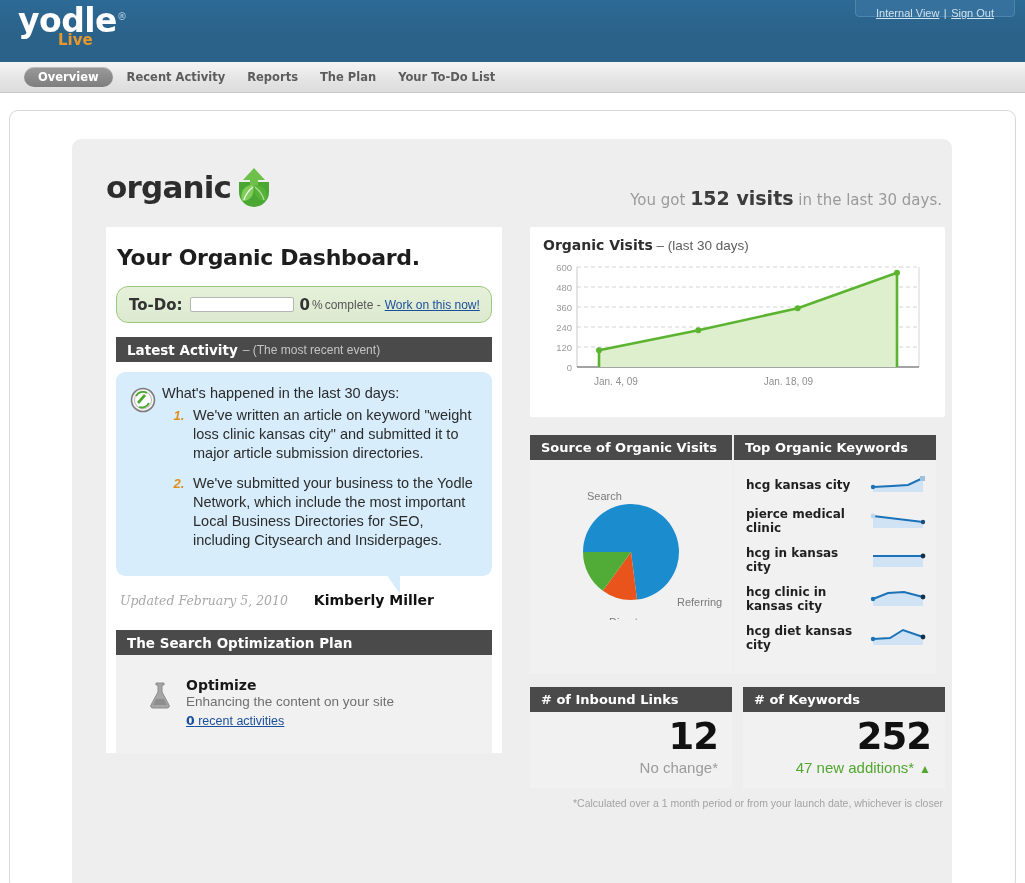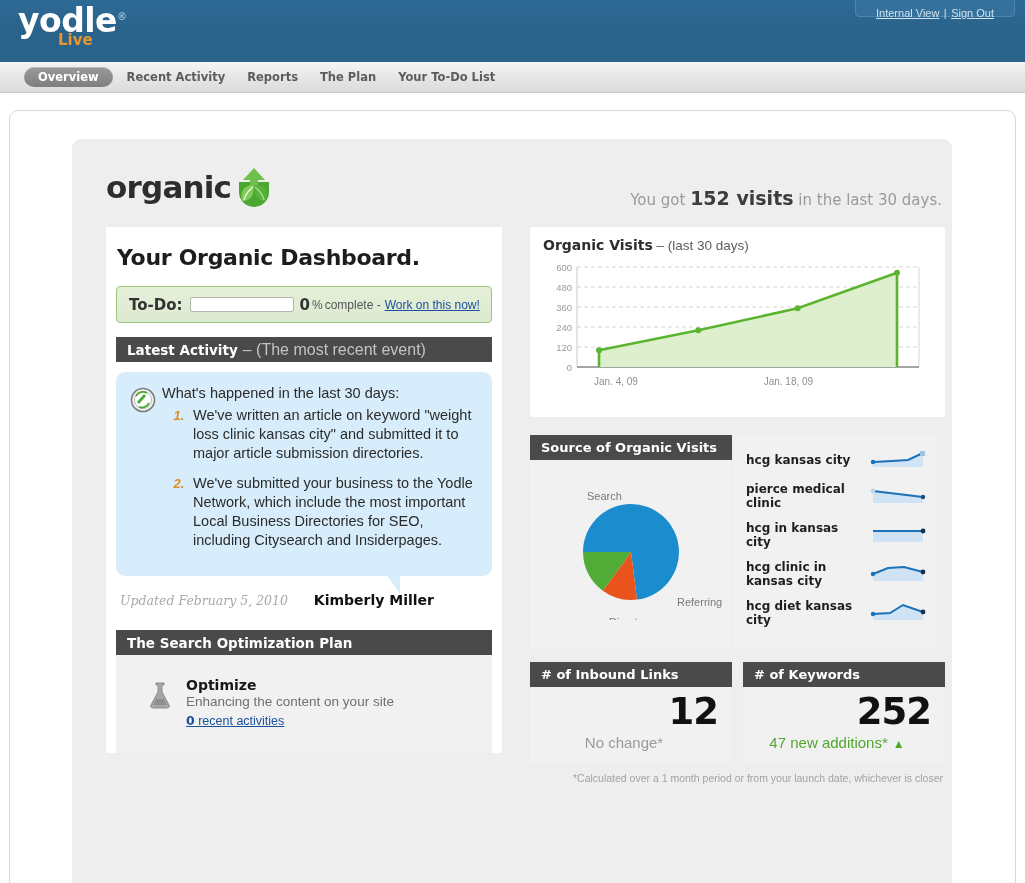--- a/index.html
+++ b/index.html
@@ -166,21 +166,21 @@
     font-weight: bold;
     font-size: 22px;
     color: #1d1d1d;
     padding: 18px 0 0 11px;
     letter-spacing: -0.3px;
   }
   .todo-bar {
     margin: 16px 10px 0 10px;
     background: linear-gradient(to bottom,#e6f0da,#dcead0);
     border: 1px solid #9bc97a;
-    border-radius: 4px;
+    border-radius: 12px;
     height: 37px;
     display: flex;
     align-items: center;
     padding-left: 12px;
     font-size: 12.5px;
     color: #3f3f3f;
   }
   .todo-label {
     font-family: "DejaVu Sans", sans-serif;
     font-weight: bold; font-size: 15px; color: #333;
@@ -199,21 +199,21 @@
   .sec-header {
     margin: 14px 10px 0 10px;
     background: #4a4a4a;
     color: #ffffff;
     height: 25px;
     display: flex; align-items: center;
     padding-left: 11px;
     font-size: 13px;
   }
   .sec-header b { font-family:"DejaVu Sans",sans-serif; font-weight:bold; font-size:13.5px;}
-  .sec-header .sub { color:#c4c4c4; font-size:16px; margin-left:5px;}
+  .sec-header .sub { color:#c4c4c4; font-size:12px; margin-left:5px;}
 
   .bubble-wrap { margin: 10px 10px 0 10px; position: relative; padding-bottom: 40px;}
   .bubble {
     background: #d7edfb;
     border-radius: 9px;
     padding: 12px 14px 16px 14px;
     display: flex;
     position: relative;
   }
   .bubble-tail {
@@ -279,21 +279,21 @@
   .kw-name { font-family:"DejaVu Sans",sans-serif; font-weight:bold; font-size:12px; color:#1f1f1f; }
   .kw-spark { flex: 0 0 56px; margin-left: 6px;}
 
   .stats-row { display:flex; gap:11px; margin-top:14px;}
   .stat-panel { width: 202px; background:#f1f1f1;}
   .stat-bd { padding: 6px 14px 12px 0; text-align:right; }
   .stat-num {
     font-family:"DejaVu Sans",sans-serif; font-weight:bold;
     font-size: 37px; color:#111; line-height:1.05; letter-spacing:-1px;
   }
-  .stat-sub { font-size:15px; color:#9b9b9b; margin-top:2px;text-align:center;}
+  .stat-sub { font-size:15px; color:#9b9b9b; margin-top:2px;}
   .stat-sub.green { color:#51a72f; }
   .tri-up { display:inline-block; margin-left:5px; color:#51a72f; font-size:12px;}
   .footnote {
     margin-top: 9px;
     text-align: right;
     font-size: 10.5px;
     color: #a3a3a3;
     padding-right: 2px;
   }
 </style>
@@ -459,20 +459,21 @@
                 <path d="M101,82 L107.0,129.6 A48,48 0 0,1 72.8,120.8 Z" fill="#e8541c"></path>
                 <path d="M101,82 L72.8,120.8 A48,48 0 0,1 53.0,82.0 Z" fill="#50ac36"></path>
                 <text x="57" y="30" font-size="11" fill="#7a7a7a" font-family="Liberation Sans, sans-serif">Search</text>
                 <text x="147" y="136" font-size="11" fill="#7a7a7a" font-family="Liberation Sans, sans-serif">Referring</text>
                 <text x="79" y="156" font-size="11" fill="#7a7a7a" font-family="Liberation Sans, sans-serif">Direct</text>
               </svg>
           </div>
         </div>
 
         <div class="panel">
+          <div class="panel-hd">Top Organic Keywords</div>
           <div class="kw-list">
 
             <div class="kw-row">
               <span class="kw-name">hcg kansas city</span>
               <span class="kw-spark">
                 <svg width="56" height="18" viewBox="0 0 56 18">
                   <path d="M3 13 L22 12 L38 11 L53 4 L53 18 L3 18 Z" fill="#cfe3f5"></path>
                   <path d="M3 13 L22 12 L38 11 L53 4" stroke="#1b72b8" stroke-width="2" fill="none"></path>
                   <circle cx="3" cy="13" r="2.2" fill="#1b72b8"></circle>
                   <rect x="50" y="2" width="5" height="5" fill="#9dc2e0"></rect>

